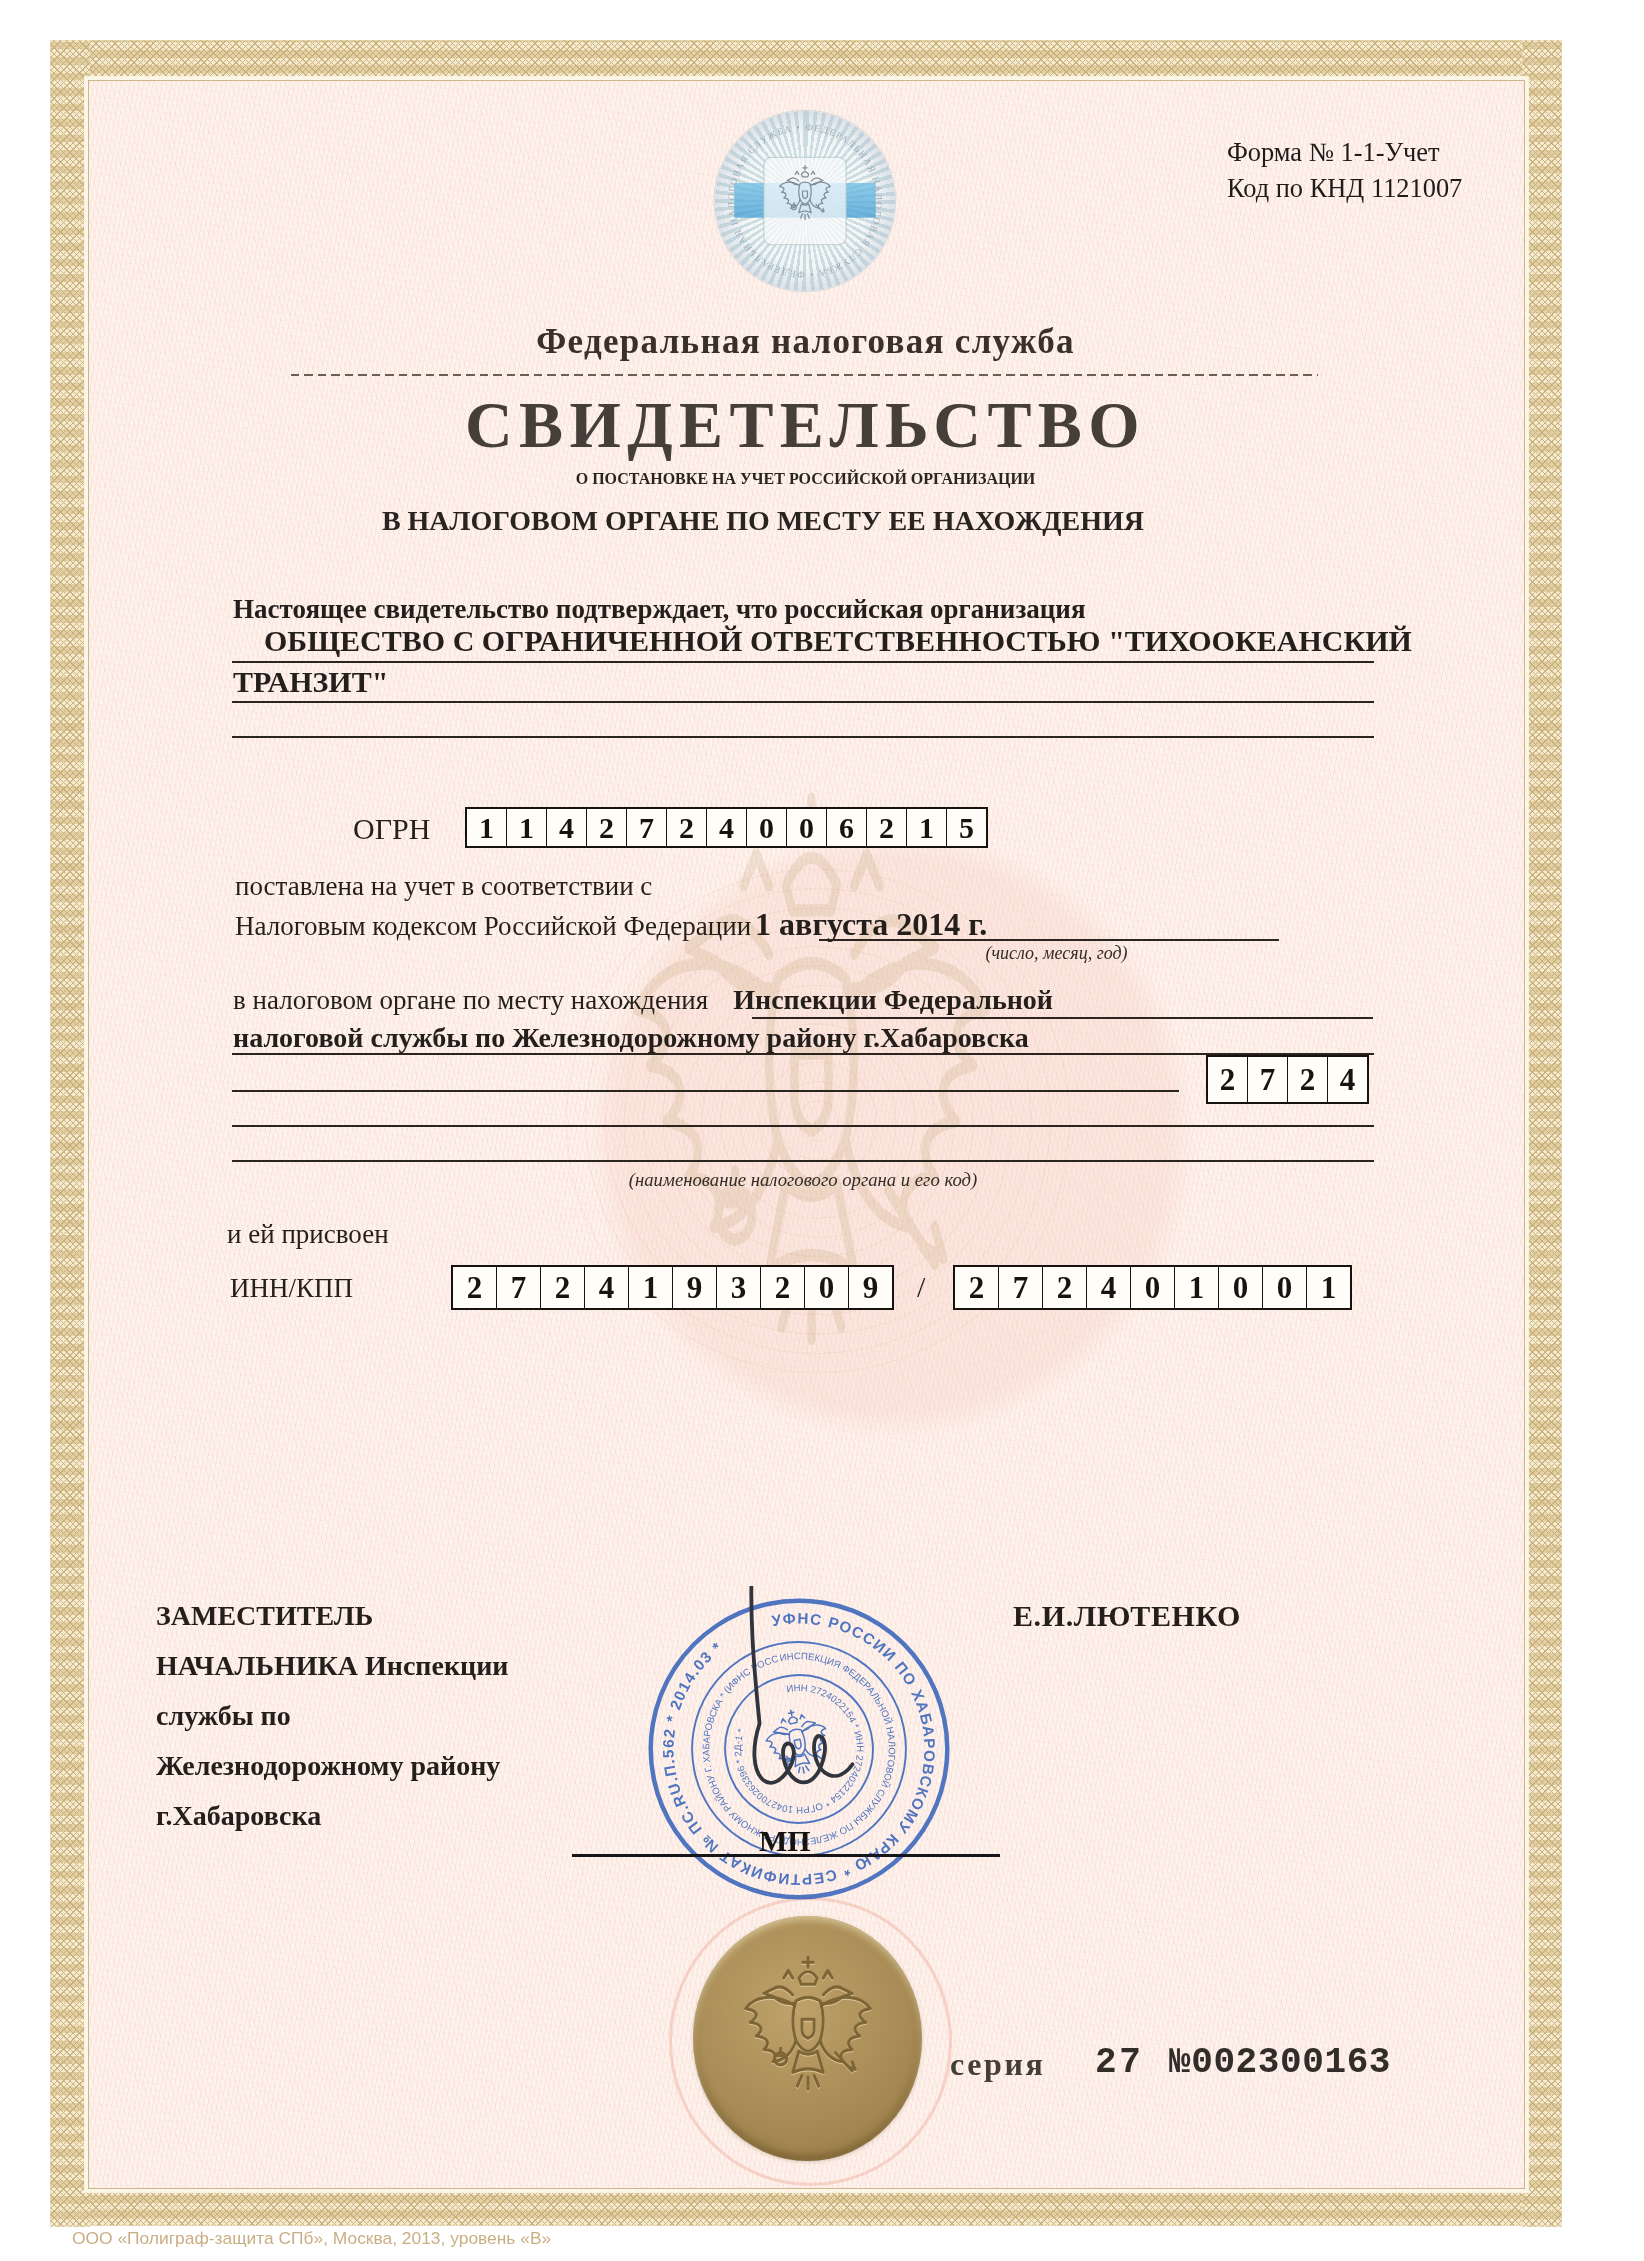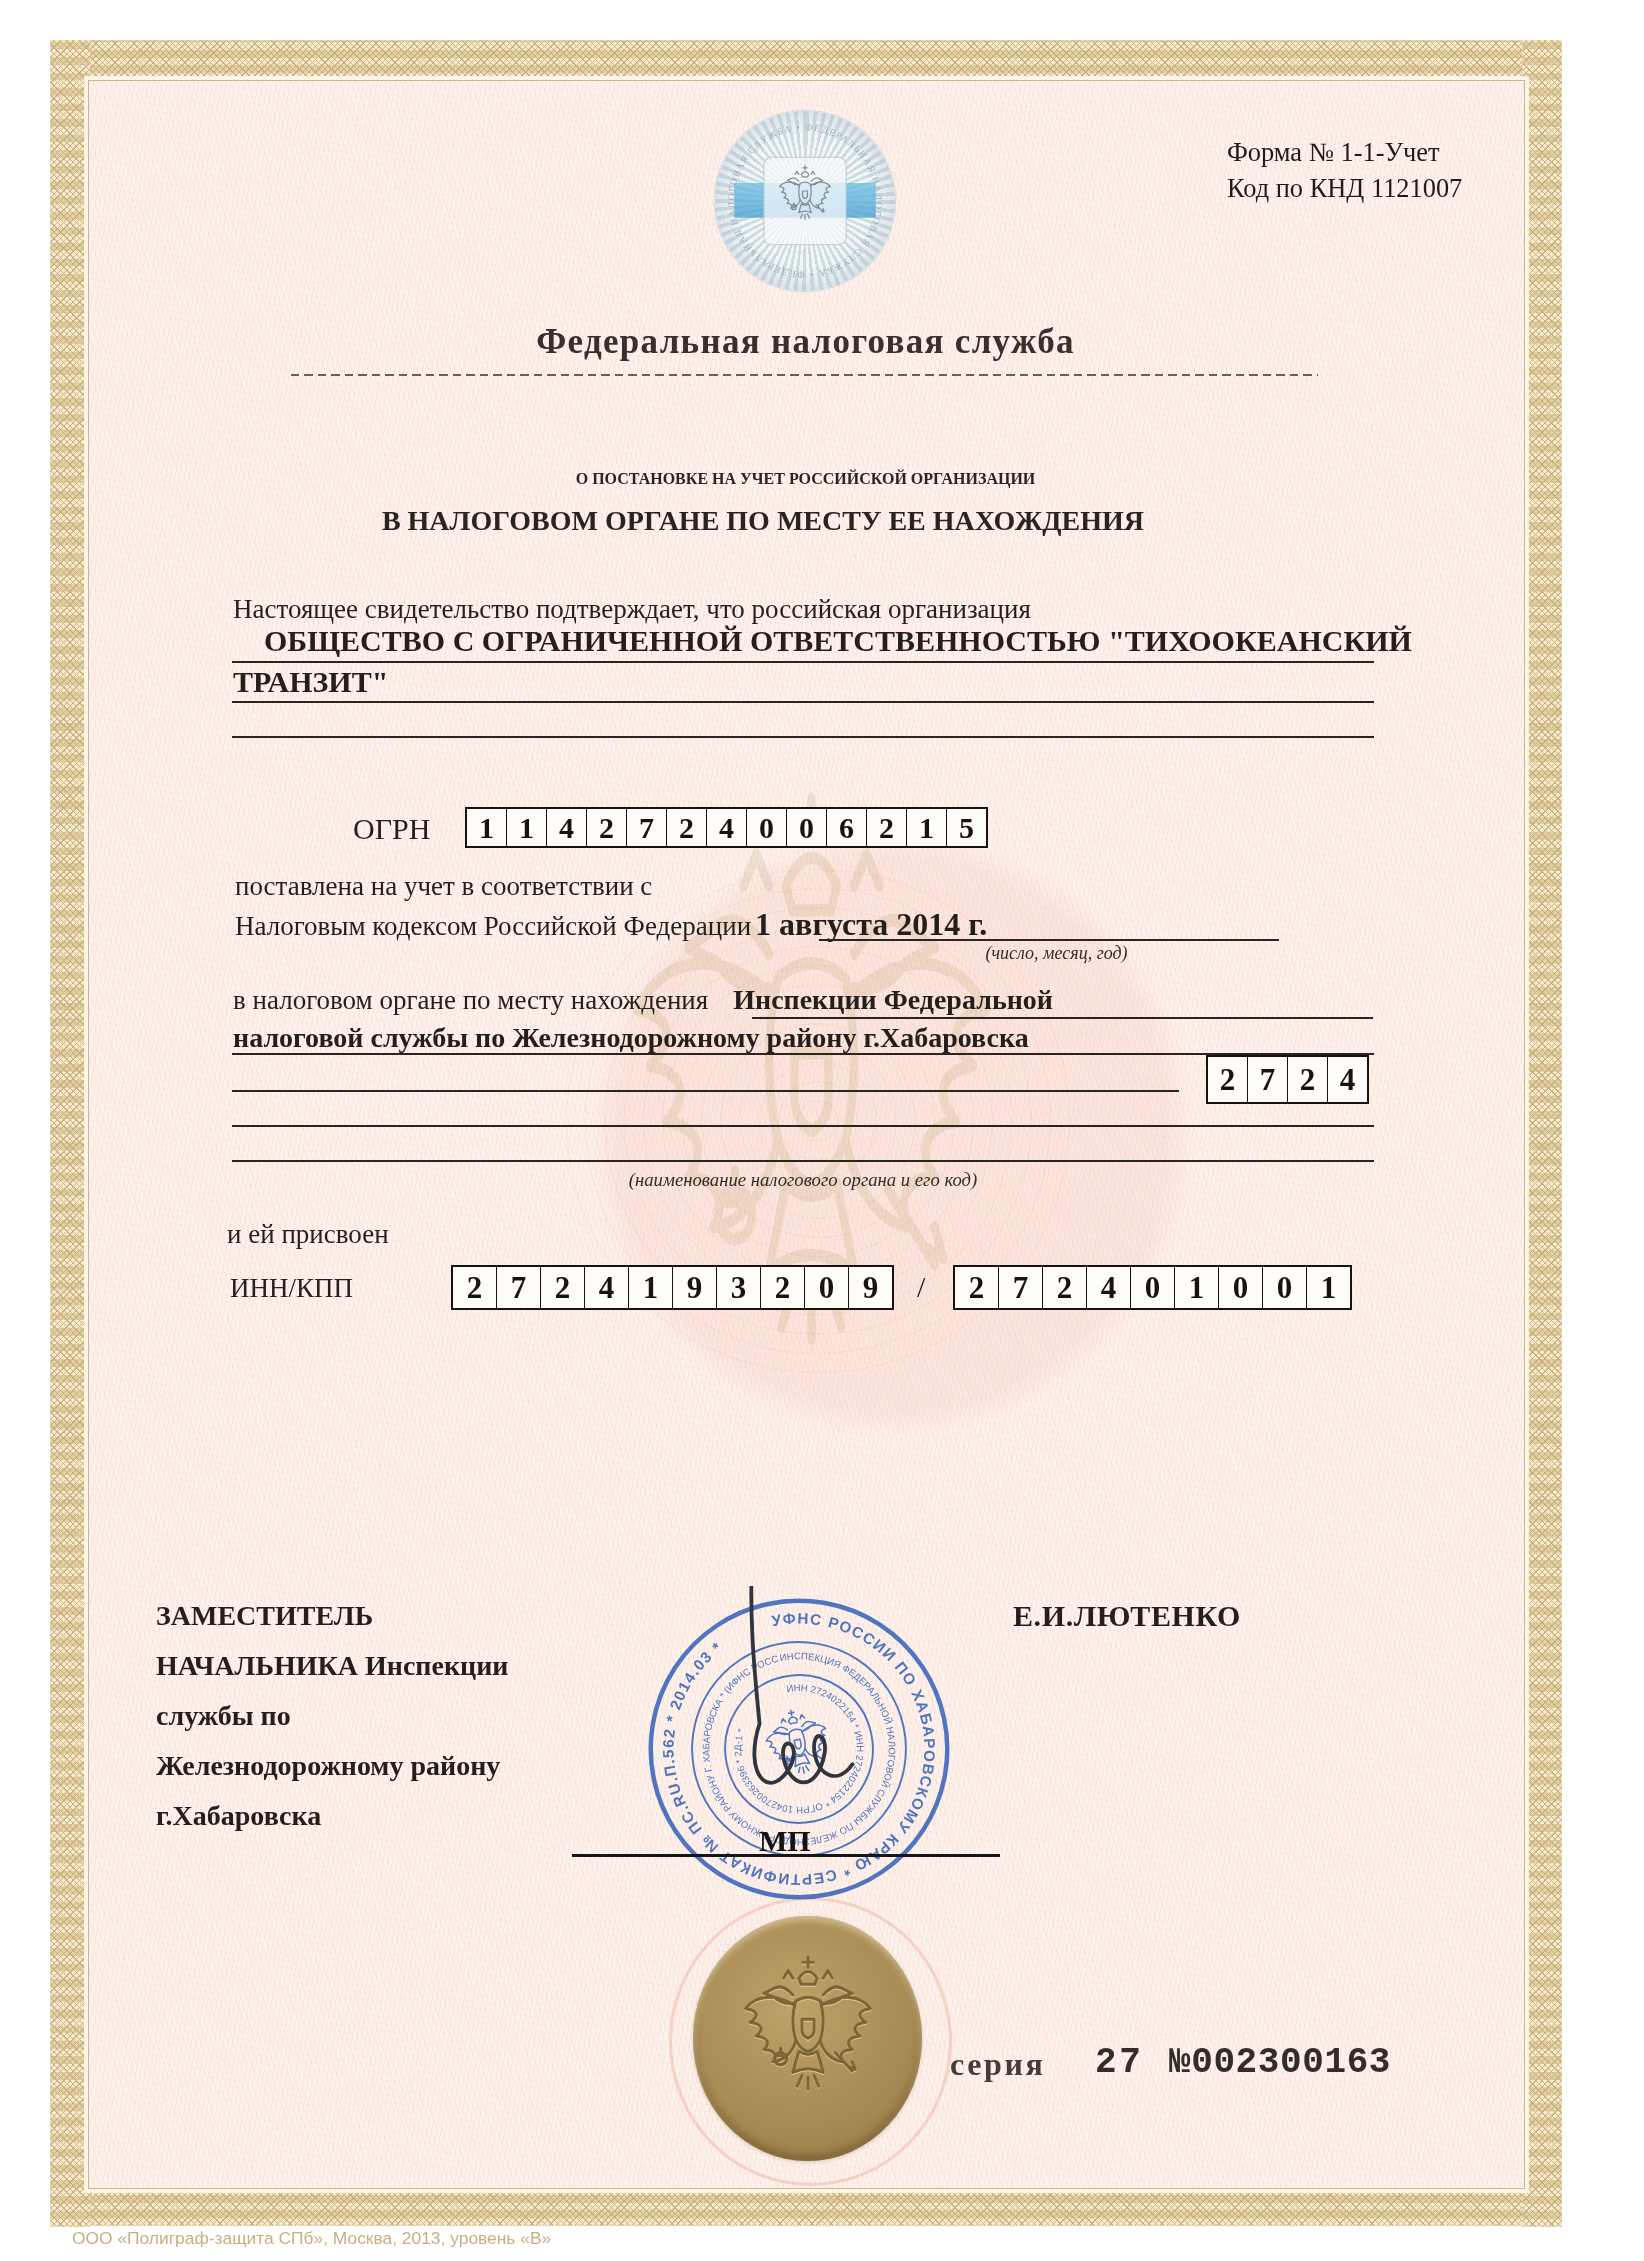--- a/index.html
+++ b/index.html
@@ -40,21 +40,21 @@
   
   #form-block{left:1227px;top:134px;font-size:26.4px;line-height:36px;color:#1f1b18;}
   #agency{left:88px;top:322px;width:1435px;font-size:35px;letter-spacing:1.3px;color:#39302b;}
   #dash-sep{left:291px;top:374px;width:1027px;height:1.9px;
     background:repeating-linear-gradient(90deg,#6b5e52 0 8.4px, rgba(0,0,0,0) 8.4px 13.5px);}
   #doc-title{left:88px;top:387px;width:1435px;font-size:66px;letter-spacing:6.4px;color:#453e39;}
   #sub1{left:88px;top:470px;width:1435px;font-size:16px;color:#2a2420;}
   #sub2{left:88px;top:505px;width:1350px;font-size:28px;color:#2a2420;}
 
   
-  #intro{left:233px;top:594px;font-size:27px;}
+  #intro{left:233px;top:594px;font-size:27px;font-weight:bold;}
   #org1{left:264px;top:624px;font-size:30px;}
   #org2{left:233px;top:665px;font-size:30px;}
   .cap{color:#332c26;}
   #org-cap{left:88px;top:741px;width:1435px;font-size:18.7px;}
   #ogrn-label{left:353px;top:812px;font-size:30px;}
   #reg1{left:235px;top:871px;font-size:27px;}
   #reg2{left:235px;top:906px;font-size:27px;}
   #reg-date{margin-left:4px;font-size:32px;}
   #date-cap{left:863px;top:943px;width:387px;font-size:18px;}
   #auth-line{left:233px;top:984px;font-size:27px;}
@@ -179,20 +179,21 @@
         <use href="#eagle" x="-48" y="-58" width="96" height="106"></use>
       </g>
       <text font-size="15" fill="#7c93a8" opacity="0.8" font-family="Liberation Serif, serif" letter-spacing="2">
         <textPath href="#holoring">ФЕДЕРАЛЬНАЯ НАЛОГОВАЯ СЛУЖБА • ФЕДЕРАЛЬНАЯ НАЛОГОВАЯ СЛУЖБА •</textPath>
       </text>
     </svg>
   </div>
 
   <div id="agency" class="abs ser b center">Федеральная налоговая служба</div>
   <div id="dash-sep" class="abs"></div>
+  <div id="doc-title" class="abs ser b center">СВИДЕТЕЛЬСТВО</div>
   <div id="sub1" class="abs ser b center">О ПОСТАНОВКЕ НА УЧЕТ РОССИЙСКОЙ ОРГАНИЗАЦИИ</div>
   <div id="sub2" class="abs ser b center">В НАЛОГОВОМ ОРГАНЕ  ПО МЕСТУ ЕЕ НАХОЖДЕНИЯ</div>
 
   <div id="intro" class="abs ser">Настоящее свидетельство подтверждает, что российская организация</div>
   <div id="org1" class="abs ser b">ОБЩЕСТВО С ОГРАНИЧЕННОЙ ОТВЕТСТВЕННОСТЬЮ "ТИХООКЕАНСКИЙ</div>
   <div class="uline" style="left:232px;top:661px;width:1142px;"></div>
   <div id="org2" class="abs ser b">ТРАНЗИТ"</div>
   <div class="uline" style="left:232px;top:701px;width:1142px;"></div>
   <div class="uline" style="left:232px;top:736px;width:1142px;"></div>
 

